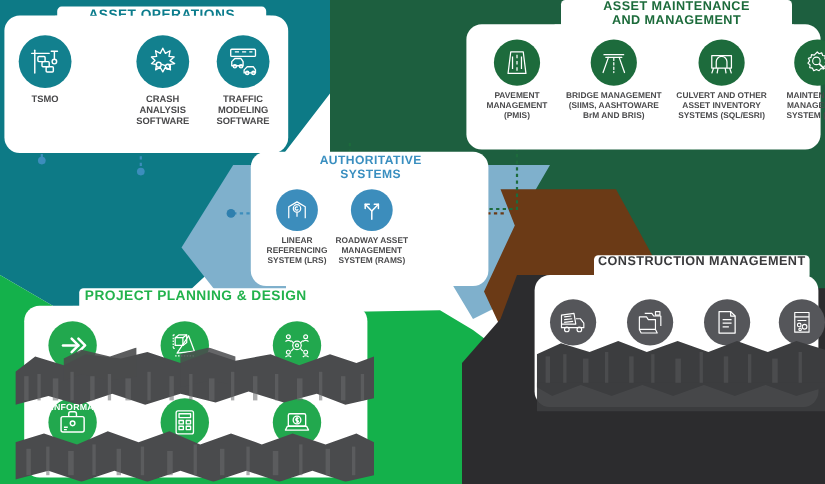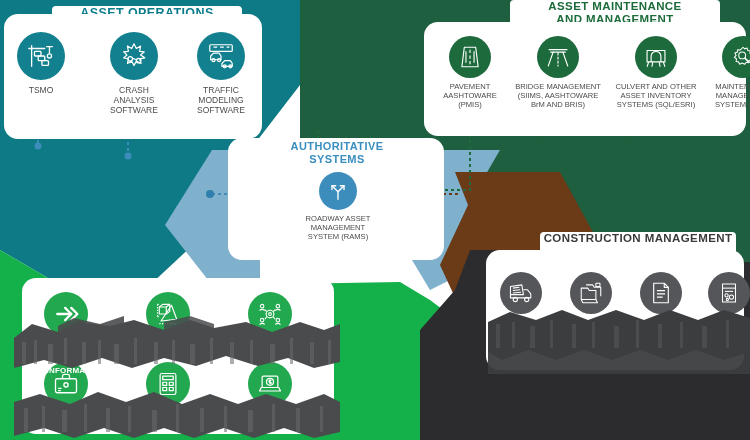--- a/index.html
+++ b/index.html
@@ -27,21 +27,21 @@
   .tab-ppd{ color:#22b24c; }
   .tab-cm{  color:#3a3a3c; }
 
   .items{position:absolute;left:0;top:0;width:100%;height:100%;}
   .item{position:absolute;display:flex;flex-direction:column;align-items:center;}
   .circ{
     border-radius:50%;display:flex;align-items:center;justify-content:center;
     flex:0 0 auto;
   }
   .lbl{
-    text-align:center;font-weight:normal;line-height:1.18;
+    text-align:center;font-weight:bold;line-height:1.18;
     color:#4a4a4c;margin-top:5px;white-space:pre-line;
   }
   .glitch{position:absolute;}
   svg{display:block;}
   .dotline{position:absolute;}
 </style>
 </head>
 <body>
 
 <div id="stage">
@@ -114,21 +114,21 @@
             <rect x="13" y="16" width="7" height="5" rx="1"></rect>
             <rect x="17" y="21" width="7" height="5" rx="1"></rect>
             <path d="M22 6 L28 6 M25 6 L25 13"></path>
             <circle cx="25" cy="16" r="2.2"></circle>
           </g>
         </svg>
       </div>
       <div class="lbl" style="font-size:8.5px;">TSMO</div>
     </div>
 
-    <div class="item" style="left:92px;top:18px;width:76px;">
+    <div class="item" style="left:92px;top:18px;width:76px;align-items:flex-end;">
       <div class="circ" style="width:48px;height:48px;background:#12808e;">
         <svg width="30" height="30" viewBox="0 0 32 32">
           <g stroke="#ffffff" stroke-width="1.3" fill="none" stroke-linejoin="round">
             <path d="M16 3 L18.5 8 L23 5.5 L22 11 L27 11.5 L23 15 L27.5 18 L22 19 L23.5 24 L18.5 21.5 L16 26 L13.5 21.5 L9 24 L10 19 L5 18 L8.5 15 L5 11.5 L10 11 L9 5.5 L13.5 8 Z"></path>
             <circle cx="12" cy="19" r="2.4"></circle>
               <circle cx="21" cy="21" r="2.4"></circle>
             <path d="M14.5 18.5 L18.5 20"></path>
           </g>
         </svg>
       </div>
@@ -172,21 +172,21 @@
       <div class="circ" style="width:42px;height:42px;background:#1d6b3c;">
         <svg width="26" height="26" viewBox="0 0 32 32">
           <g stroke="#ffffff" stroke-width="1.4" fill="none" stroke-linejoin="round">
             <path d="M9 4 L23 4 L26 28 L6 28 Z"></path>
             <path d="M16 7 L16 11 M16 14 L16 18 M16 21 L16 25" stroke-dasharray="0"></path>
             <path d="M11 9 L11 23 M21 9 L21 23"></path>
           </g>
         </svg>
       </div>
       <div class="lbl" style="font-size:7.6px;">PAVEMENT
-AASHTOWARE
+MANAGEMENT
 (PMIS)</div>
     </div>
     <div class="item" style="left:86px;top:14px;width:96px;">
       <div class="circ" style="width:42px;height:42px;background:#1d6b3c;">
         <svg width="26" height="26" viewBox="0 0 32 32">
           <g stroke="#ffffff" stroke-width="1.4" fill="none" stroke-linecap="round">
             <path d="M5 7 L27 7"></path>
               <path d="M7 10 L25 10"></path>
             <path d="M10 10 L4 27"></path>
               <path d="M22 10 L28 27"></path>
@@ -228,38 +228,56 @@
     </div>
   </div>
 
   <div class="card" style="left:228px;top:138px;width:216px;height:122px;"></div>
   <div class="tab tab-auth" style="left:272px;top:140px;width:130px;height:32px;font-size:11px;white-space:pre-line;">
     <span style="white-space:pre-line;">AUTHORITATIVE
 SYSTEMS</span>
   </div>
 
   <div class="items" style="left:228px;top:138px;width:216px;height:122px;">
+    <div class="item" style="left:8px;top:34px;width:68px;">
+      <div class="circ" style="width:38px;height:38px;background:#3c8dbc;">
+        <svg width="24" height="24" viewBox="0 0 32 32">
+          <g stroke="#ffffff" stroke-width="1.5" fill="none" stroke-linejoin="round">
+            <path d="M6 26 L6 12 L16 6 L26 12 L26 26"></path>
+            <circle cx="16" cy="14" r="4.5"></circle>
+            <path d="M16 18.5 L16 24"></path>
+            <path d="M17 12.5 A2 2 0 1 0 17.5 15"></path>
+          </g>
+        </svg>
+      </div>
+      <div class="lbl" style="font-size:7.6px;">LINEAR
+REFERENCING
+SYSTEM (LRS)</div>
+    </div>
     <div class="item" style="left:68px;top:34px;width:84px;">
       <div class="circ" style="width:38px;height:38px;background:#3c8dbc;">
         <svg width="24" height="24" viewBox="0 0 32 32">
           <g stroke="#ffffff" stroke-width="1.8" fill="none" stroke-linecap="round" stroke-linejoin="round">
             <path d="M16 27 L16 17 L8 9"></path>
             <path d="M16 17 L24 9"></path>
             <path d="M8 9 L8 14 M8 9 L13 9"></path>
             <path d="M24 9 L24 14 M24 9 L19 9"></path>
           </g>
         </svg>
       </div>
       <div class="lbl" style="font-size:7.6px;">ROADWAY ASSET
 MANAGEMENT
 SYSTEM (RAMS)</div>
     </div>
   </div>
 
   <div class="card" style="left:22px;top:278px;width:312px;height:156px;"></div>
+  <div class="tab tab-ppd" style="left:72px;top:262px;width:212px;height:22px;font-size:12.5px;border-radius:4px;">
+    <span>PROJECT PLANNING &amp; DESIGN</span>
+  </div>
   <svg style="position:absolute;left:22px;top:278px;" width="312" height="14">
     <path d="M44,0 L50,9 L256,9 L262,0 Z" fill="#ffffff"></path>
   </svg>
 
   <div class="items" style="left:22px;top:278px;width:312px;height:156px;">
     <div class="item" style="left:22px;top:14px;">
       <div class="circ" style="width:44px;height:44px;background:#22a84e;">
         <svg width="28" height="28" viewBox="0 0 32 32">
           <g stroke="#ffffff" stroke-width="2.6" fill="none" stroke-linecap="round" stroke-linejoin="round">
             <path d="M6 16 L22 16"></path>

